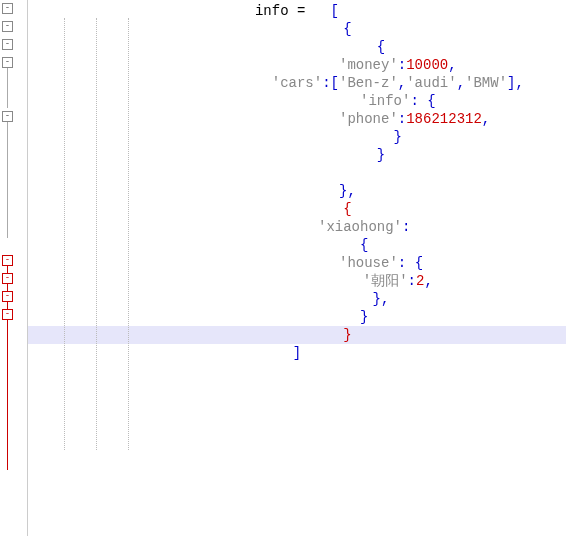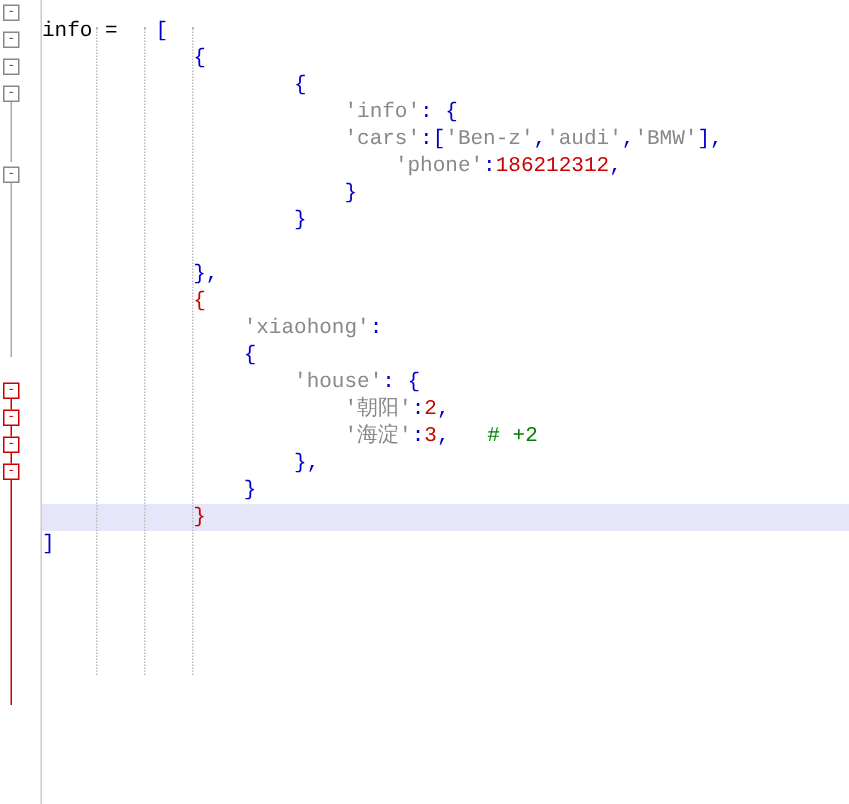--- a/index.html
+++ b/index.html
@@ -34,23 +34,24 @@
   .fold.red { border-color: #c00; color: #c00; }
   .vline {
     position: absolute;
     left: 7px;
     width: 1px;
     background: #aaa;
   }
   .vline.red { background: #c00; }
   .code {
     flex: 1;
-    padding: 12px 0;
+    padding: 2px 0;
     line-height: 18px;
     position: relative;
+    text-align: center;
   }
   .line { white-space: pre; height: 18px; position: relative; }
   .line.hl { background: #e6e6fa; }
   .str { color: #888; }
   .num { color: #cc0000; }
   .punct { color: #0000cc; }
   .comment { color: #008000; }
   .err { color: #cc0000; }
   .guide {
     border-left: 1px dotted #bbb;
@@ -84,24 +85,25 @@
 
 <div class="code">
 
 <div class="line"><span>info</span><span> = </span>  <span class="punct">[</span></div>
 
 <div class="line">            <span class="punct">{</span></div>
 
 
 <div class="line">                    <span class="punct">{</span></div>
 
+<div class="line">                        <span class="str">'money'</span><span class="punct">:</span><span class="num">10000</span><span class="punct">,</span></div>
+
+<div class="line">                        <span class="str">'cars'</span><span class="punct">:[</span><span class="str">'Ben-z'</span><span class="punct">,</span><span class="str">'audi'</span><span class="punct">,</span><span class="str">'BMW'</span><span class="punct">],</span></div>
 
 <div class="line">                        <span class="str">'info'</span><span class="punct">:</span> <span class="punct">{</span></div>
-
-<div class="line">                        <span class="str">'cars'</span><span class="punct">:[</span><span class="str">'Ben-z'</span><span class="punct">,</span><span class="str">'audi'</span><span class="punct">,</span><span class="str">'BMW'</span><span class="punct">],</span></div>
 
 <div class="line">                            <span class="str">'phone'</span><span class="punct">:</span><span class="num">186212312</span><span class="punct">,</span></div>
 
 
 <div class="line">                        <span class="punct">}</span></div>
 
 <div class="line">                    <span class="punct">}</span></div>
 
 <div class="line"> </div>
 
@@ -110,21 +112,20 @@
 <div class="line">            <span class="err">{</span></div>
 
 <div class="line">                <span class="str">'xiaohong'</span><span class="punct">:</span></div>
 
 <div class="line">                <span class="punct">{</span></div>
 
 <div class="line">                    <span class="str">'house'</span><span class="punct">:</span> <span class="punct">{</span></div>
 
 <div class="line">                        <span class="str">'朝阳'</span><span class="punct">:</span><span class="num">2</span><span class="punct">,</span></div>
 
-<div class="line">                        <span class="str">'海淀'</span><span class="punct">:</span><span class="num">3</span><span class="punct">,</span>   <span class="comment"># +2</span></div>
 
 
 <div class="line">                    <span class="punct">},</span></div>
 
 
 <div class="line">                <span class="punct">}</span></div>
 
 <div class="line hl">            <span class="err">}</span></div>
 
 <div class="line"><span class="punct">]</span></div>

